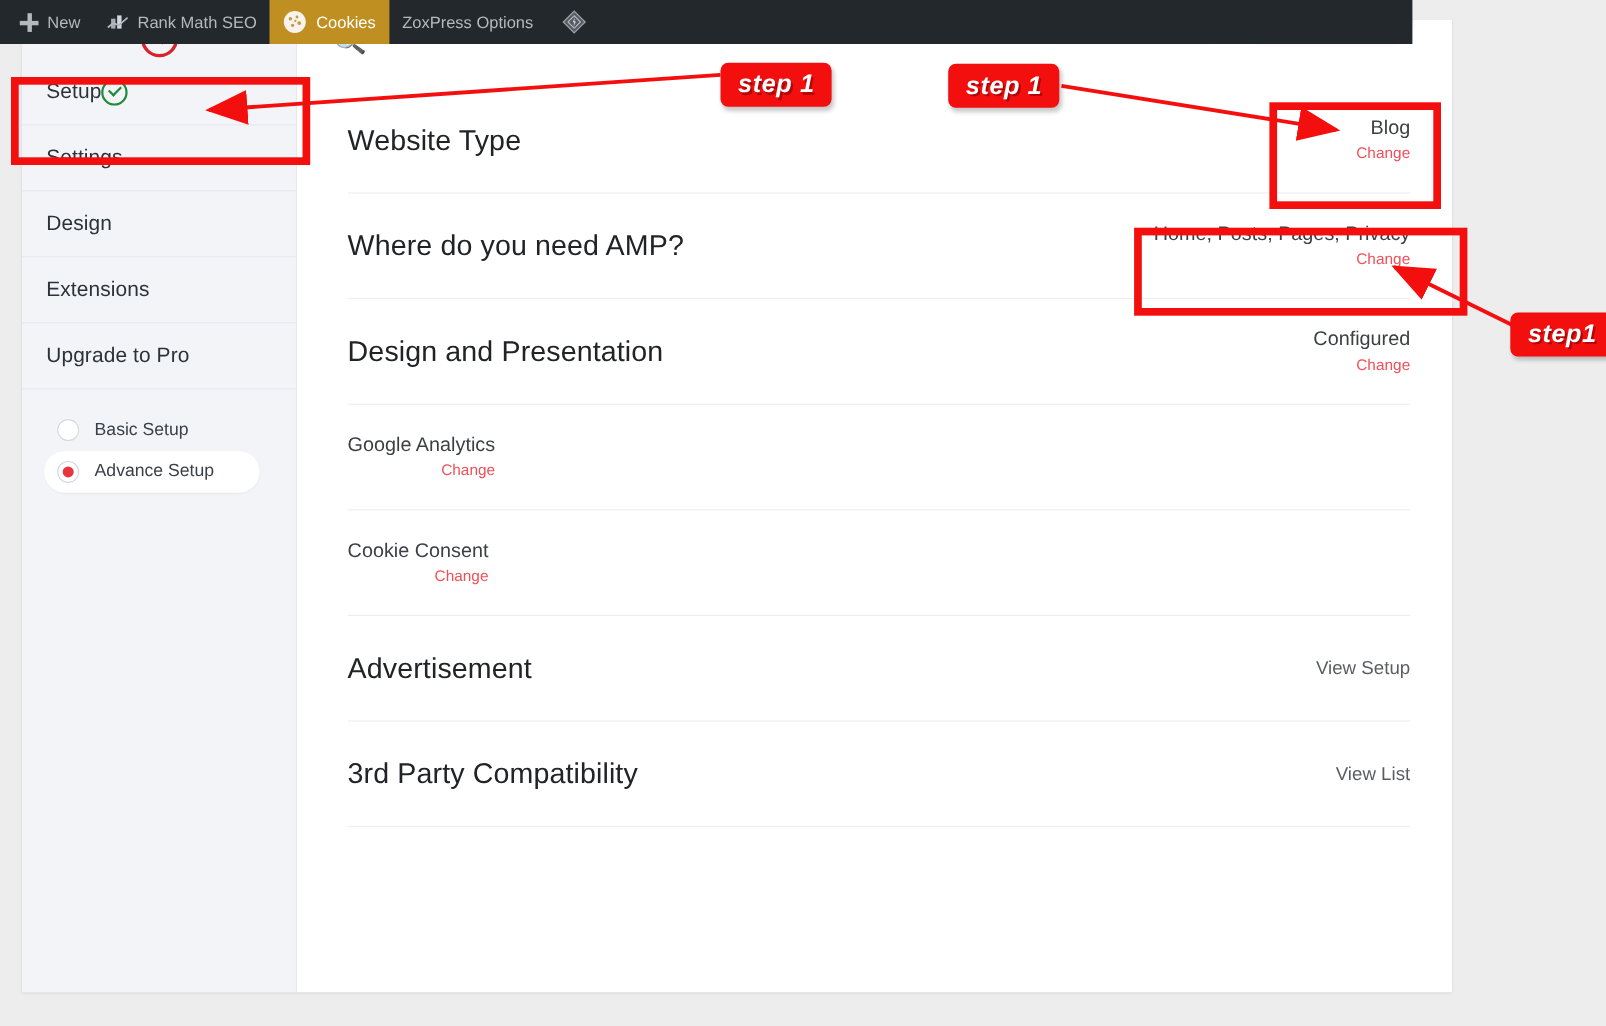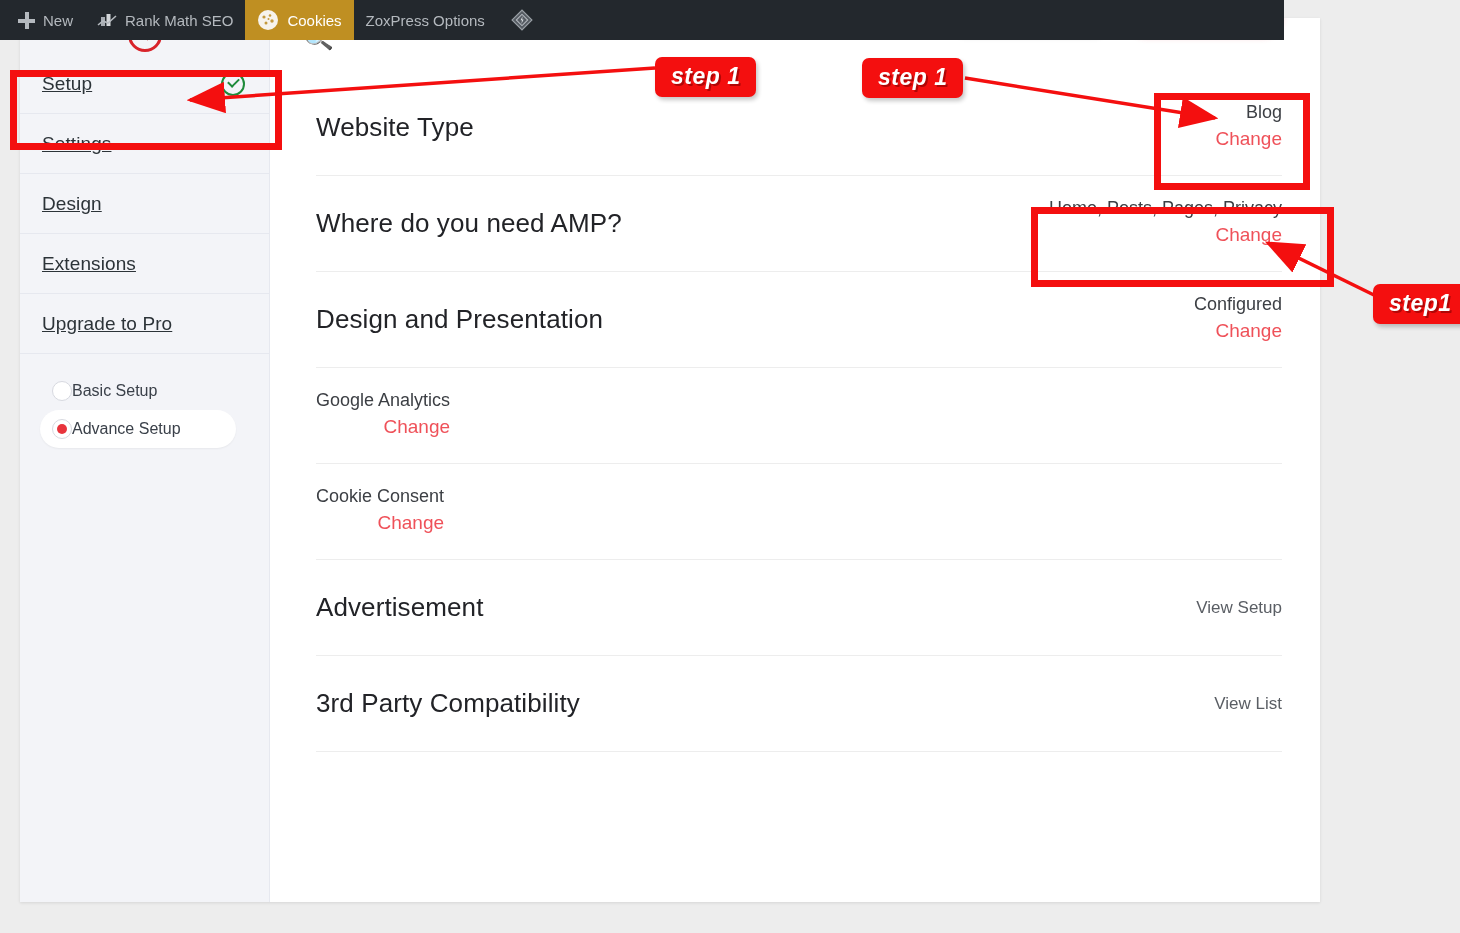--- a/index.html
+++ b/index.html
@@ -93,27 +93,25 @@
     border-left: 7px solid transparent;
     border-right: 0 solid transparent;
     border-top: 13px solid #d8232a;
     transform: skewX(-14deg) translate(1px,-1px);
   }
 
   .nav-item {
     height: 60px;
     display: flex;
     align-items: center;
-    justify-content: space-between;
     padding: 0 24px 0 22px;
     border-bottom: 1px solid #e6e8ef;
     font-size: 19px;
     color: #2c3338;
     cursor: pointer;
-    text-decoration: underline;
   }
   .nav-item .label { letter-spacing: .1px; }
   .check-circle {
     width: 24px; height: 24px;
     border: 2px solid #1e8b3a;
     border-radius: 50%;
     position: relative;
     flex: 0 0 24px;
   }
   .check-circle::after {
@@ -123,20 +121,21 @@
     width: 9px; height: 5px;
     border-left: 2px solid #1e8b3a;
     border-bottom: 2px solid #1e8b3a;
     transform: rotate(-45deg);
   }
 
   .radio-group { padding: 18px 0 0 30px; }
   .radio-row {
     display: flex;
     align-items: center;
+    gap: 14px;
     height: 38px;
     padding-left: 12px;
     margin-left: -10px;
     width: 196px;
     border-radius: 20px;
     font-size: 16px;
     color: #3a4049;
     cursor: pointer;
   }
   .radio-row.selected { background: #ffffff; box-shadow: 0 1px 2px rgba(0,0,0,.05); }
@@ -215,21 +214,21 @@
     font-weight: 400;
     letter-spacing: .1px;
   }
   .row-right { text-align: right; }
   .row-value {
     font-size: 18px;
     color: #3c3f44;
     line-height: 1.35;
   }
   .row-action {
-    font-size: 19px;
+    font-size: 14px;
     color: #ef5159;
     line-height: 1.6;
     cursor: pointer;
   }
   .row-link {
     font-size: 17px;
     color: #5a5e64;
     cursor: pointer;
   }
 

